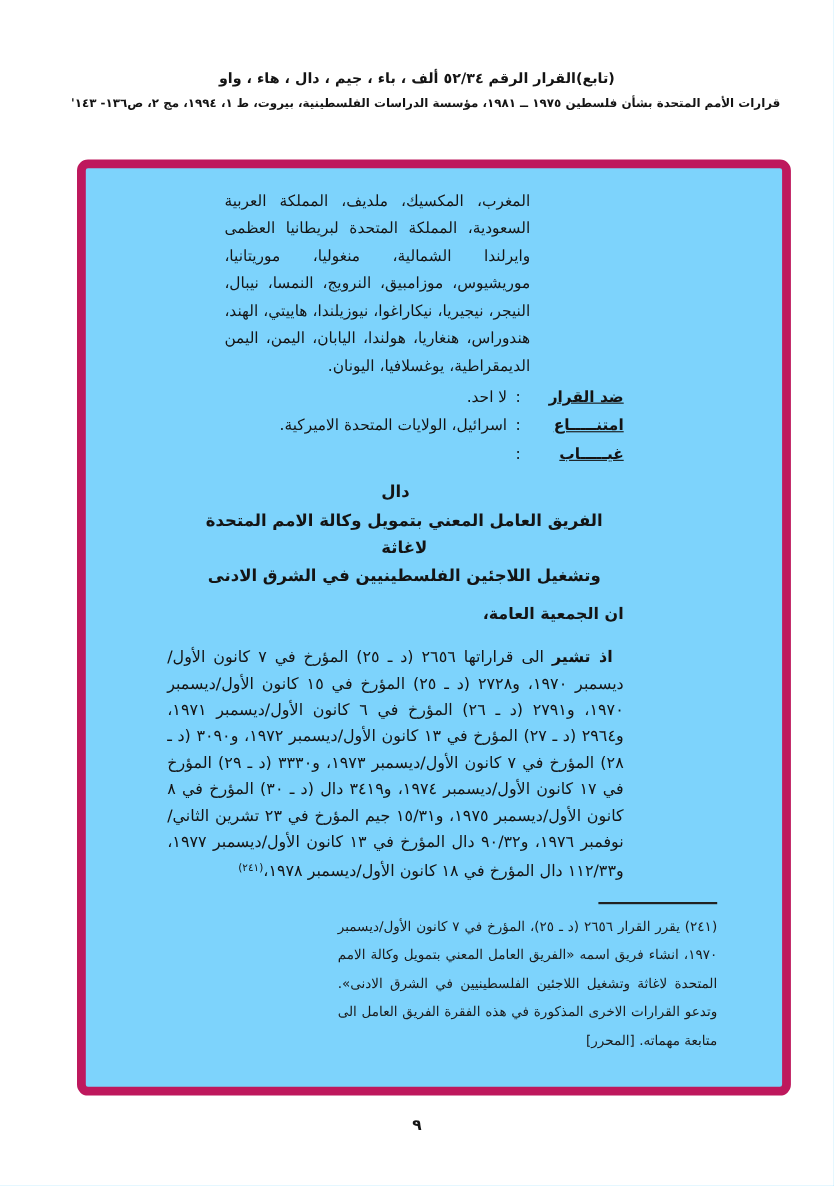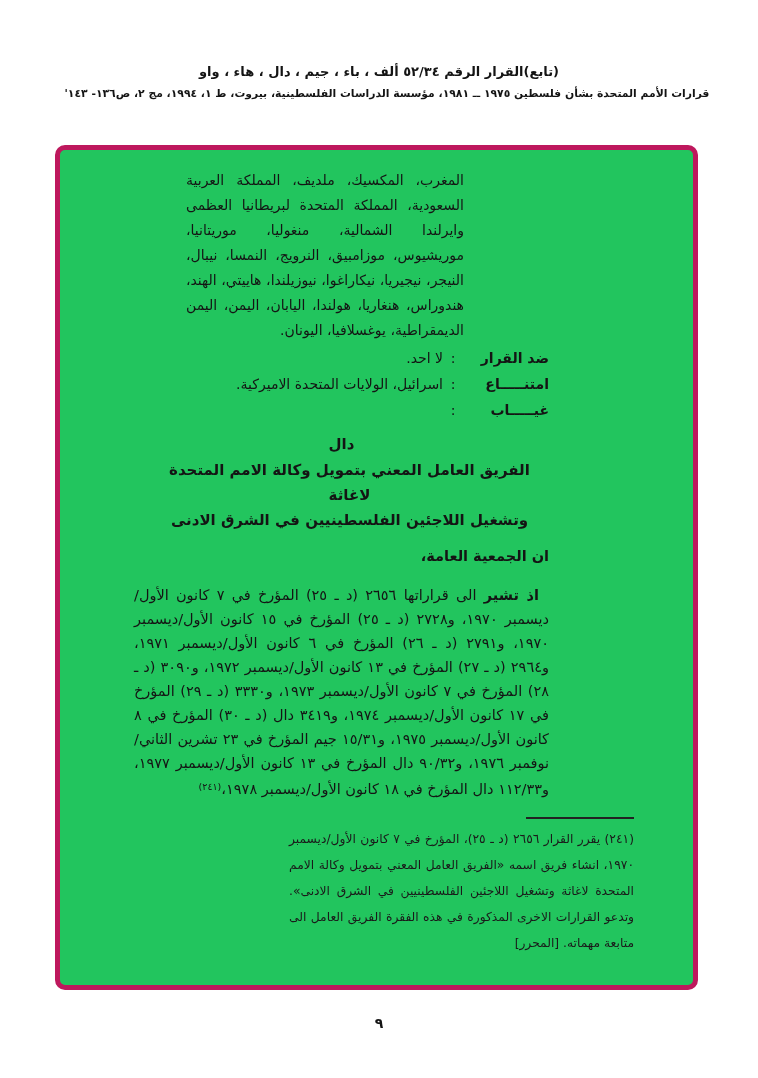--- a/index.html
+++ b/index.html
@@ -5,32 +5,32 @@
   html,body{margin:0;padding:0;}
   body{
     width:758px;height:1078px;position:relative;background:#ffffff;
     font-family:"DejaVu Sans",sans-serif;color:#141414;direction:rtl;overflow:hidden;
   }
   .page-header{position:absolute;top:64px;left:0;right:0;text-align:center;}
   .page-header .title{font-size:13px;font-weight:bold;letter-spacing:0;}
   .page-header .source{font-size:10.8px;font-weight:bold;margin-top:8px;padding-left:16px;}
 
   .annotation-box{
-    position:absolute;left:55px;top:145px;width:633px;height:835px;
-    border:5px solid #be185d;border-radius:10px;background:#22c55e;
+    position:absolute;left:70px;top:145px;width:633px;height:835px;
+    border:8px solid #be185d;border-radius:10px;background:#7dd3fc;
   }
   .box-content{position:absolute;top:0;right:59px;left:74px;}
 
   .countries{
     margin:18px 170px 0 52px;font-size:14px;line-height:25px;
     text-align:justify;
   }
   .vote-list{margin:2px 85px 0 0;}
   .vote-row{display:flex;line-height:26px;font-size:14px;}
-  .vote-label{width:86px;font-weight:bold;flex:none;}
+  .vote-label{width:86px;font-weight:bold;flex:none;text-decoration:underline;}
   .vote-colon{width:20px;text-align:center;flex:none;}
   .vote-value{width:268px;text-align:justify;}
 
   .section-letter{margin:12px 85px 0 0;text-align:center;font-weight:bold;font-size:15px;}
   .section-title{margin:5px 85px 0 16px;text-align:center;font-weight:bold;font-size:15px;line-height:25px;}
   .preamble-lead{margin:12px 85px 16px 0;font-weight:bold;font-size:14.5px;line-height:22px;}
   .recall{
     margin:5px 85px 0 0;font-size:14.5px;line-height:24px;text-align:justify;text-indent:10px;
   }
   .recall .lead{font-weight:bold;}

